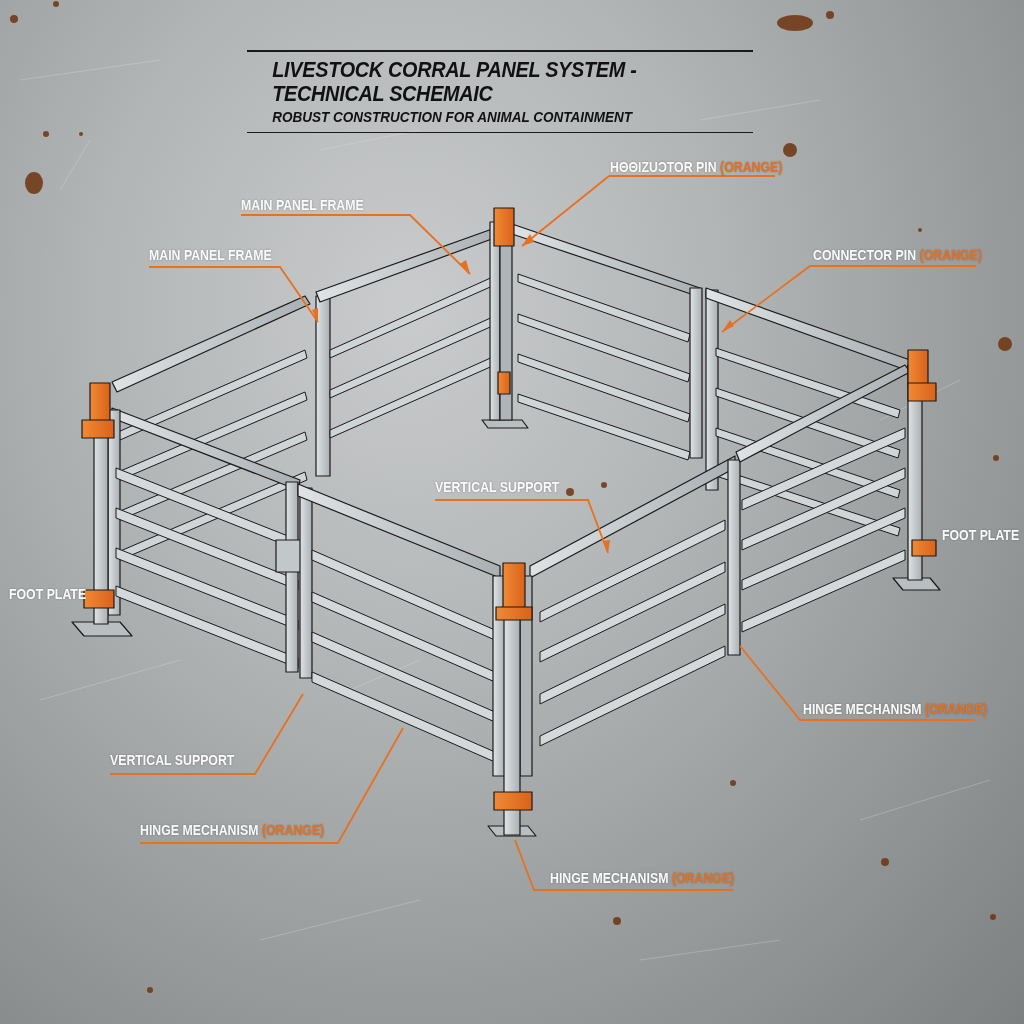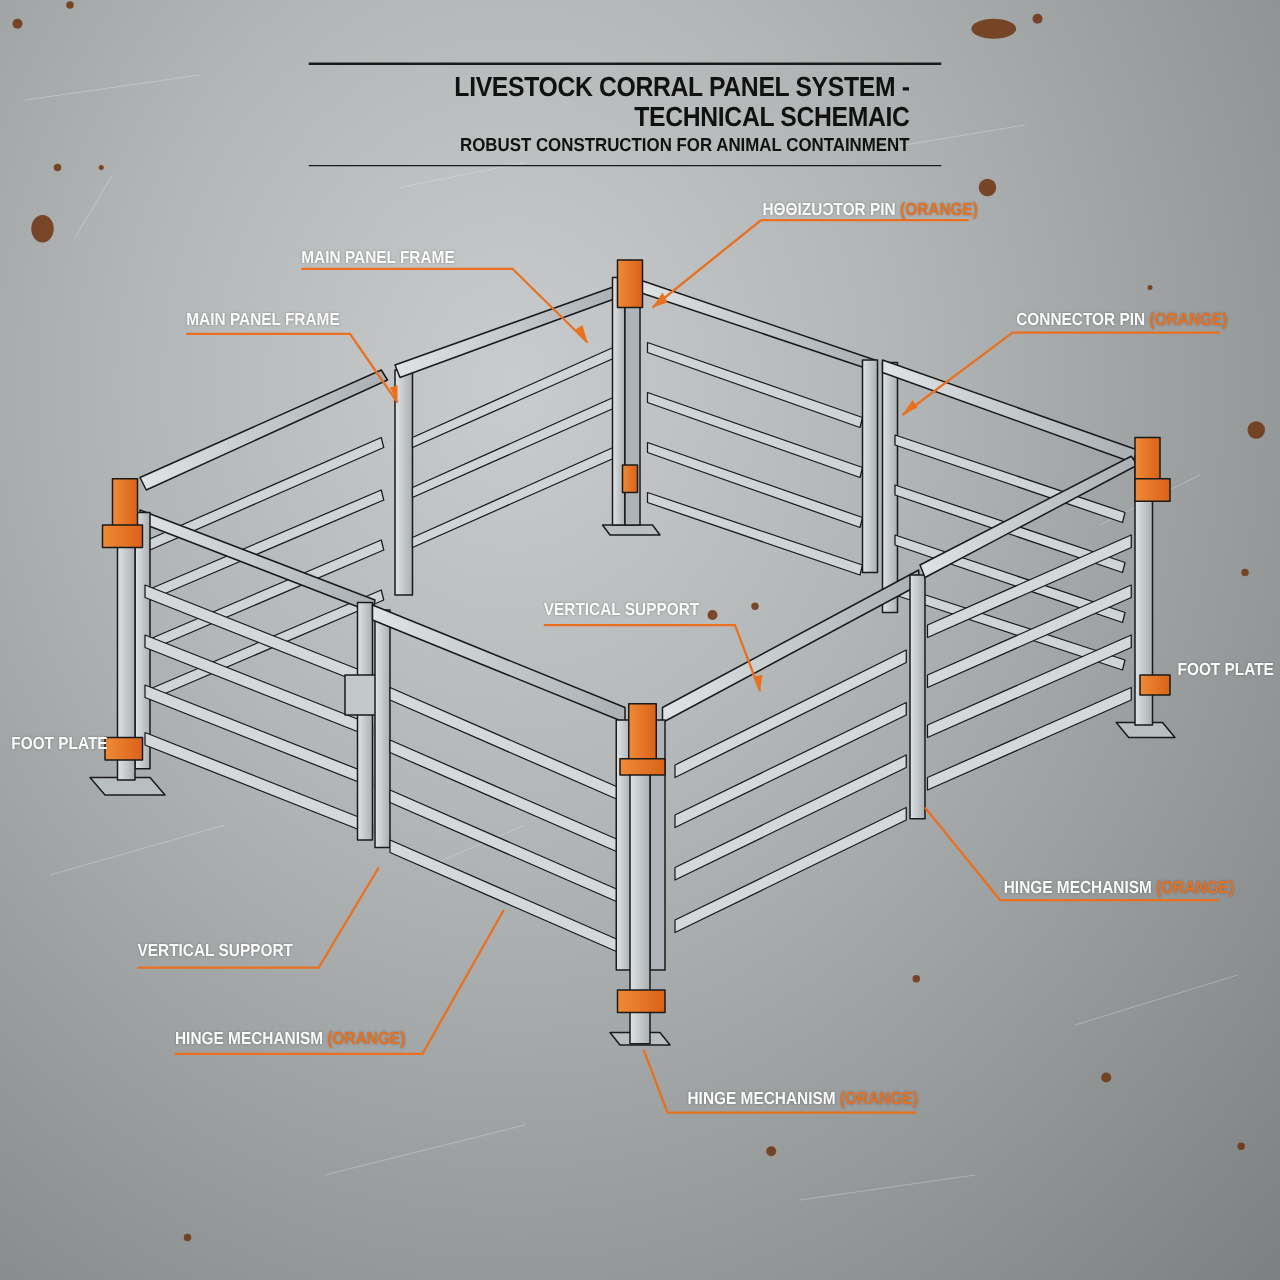--- a/index.html
+++ b/index.html
@@ -2,21 +2,21 @@
 <html><head>
 <meta charset="utf-8">
 <style>
   html, body { margin: 0; padding: 0; }
   body {
     width: 1024px; height: 1024px; overflow: hidden; position: relative;
     background: radial-gradient(ellipse at 40% 30%, #c9cbcc 0%, #b3b6b7 35%, #96999a 70%, #7d8081 100%);
     font-family: "Liberation Sans", "DejaVu Sans", sans-serif;
   }
   .scratch-layer { position: absolute; inset: 0; }
-  .title-block { position: absolute; left: 247px; top: 50px; width: 506px; text-align: right; }
+  .title-block { position: absolute; left: 247px; top: 50px; width: 506px; text-align: left; font-style: italic; }
   .rule { height: 1.5px; background: #1a1a1a; width: 100%; }
   .title { font-size: 22px; font-weight: bold; letter-spacing: -0.3px; color: #111; margin: 6px 0 0 0; line-height: 24px; transform: scaleX(0.9); }
   .subtitle { font-size: 15px; font-weight: bold; color: #111; margin: 2px 0 6px 0; line-height: 18px; transform: scaleX(0.9); }
   .diagram { position: absolute; left: 0; top: 0; }
   .label {
     position: absolute; font-weight: bold; font-size: 14px; color: #fbfbfb; white-space: nowrap;
     text-shadow: 0 0 2px rgba(0,0,0,0.35); transform-origin: left center; transform: scaleX(0.88);
     line-height: 16px;
   }
   .label .accent { color: #e8701f; margin-left: 4px; }

